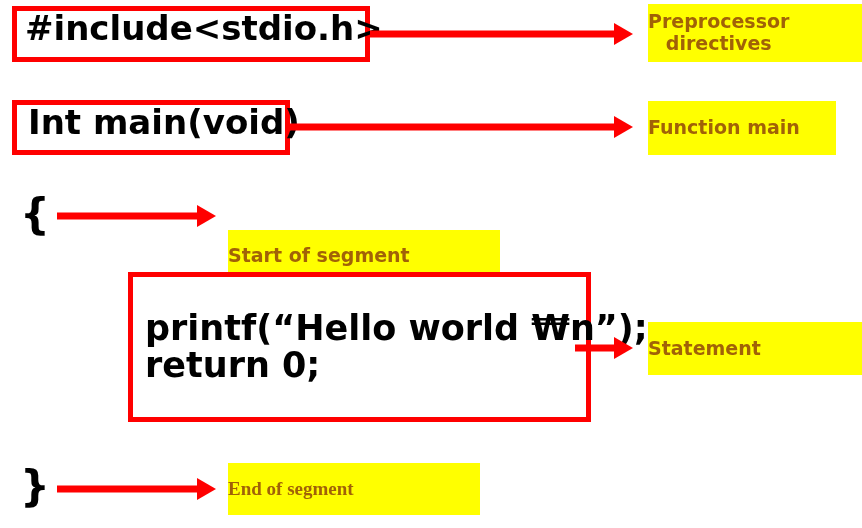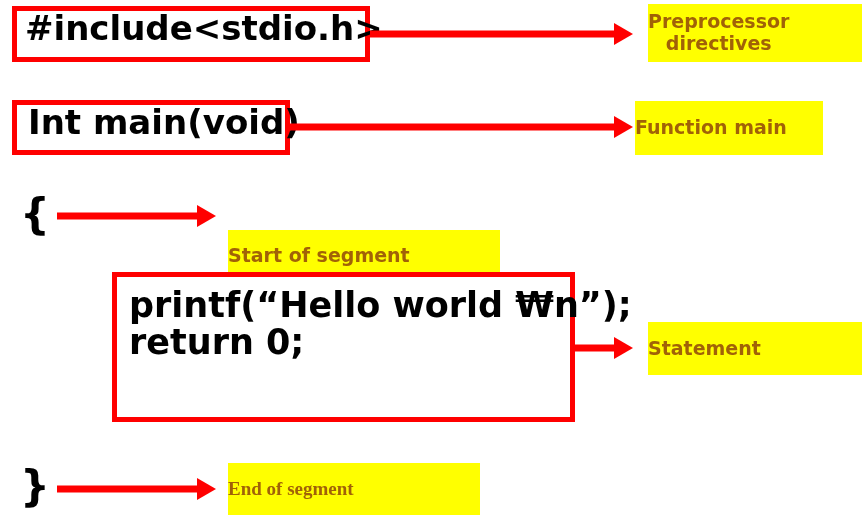--- a/index.html
+++ b/index.html
@@ -107,38 +107,38 @@
 
   <div class="code-box" style="left:12px; top:100px; width:278px; height:55px; padding:0 11px; font-size:34px;">
     <div class="code-line">Int main(void)</div>
   </div>
 
   <div class="arrow" style="left:290px; top:127px; width:343px;">
     <div class="shaft" style="width:328px;"></div>
     <div class="head" style="left:324px;"></div>
   </div>
 
-  <div class="label-box" style="left:635px; top:101px; width:188px; height:54px; font-size:19px;">
+  <div class="label-box" style="left:648px; top:101px; width:188px; height:54px; font-size:19px;">
     <span>Function main</span>
   </div>
 
   <div class="brace" style="left:20px; top:194px; font-size:42px;">
     <span>{</span>
   </div>
 
   <div class="arrow" style="left:57px; top:216px; width:159px;">
     <div class="shaft" style="width:144px;"></div>
     <div class="head" style="left:140px;"></div>
   </div>
 
   <div class="label-box" style="left:228px; top:190px; width:272px; height:52px; font-size:19px;margin-top:40px;">
     <span>Start of segment</span>
   </div>
 
-  <div class="code-box" style="left:112px; top:272px; width:463px; height:150px; padding:10px 12px; justify-content:flex-start; font-size:35px;">
+  <div class="code-box" style="left:128px; top:272px; width:463px; height:150px; padding:10px 12px; justify-content:center; font-size:35px;">
     <div class="code-line">printf(“Hello world ₩n”);</div>
     <div class="code-line">return 0;</div>
   </div>
 
   <div class="arrow" style="left:575px; top:348px; width:58px;">
     <div class="shaft" style="width:43px;"></div>
     <div class="head" style="left:39px;"></div>
   </div>
 
   <div class="label-box" style="left:648px; top:322px; width:256px; height:53px; font-size:19px;">

